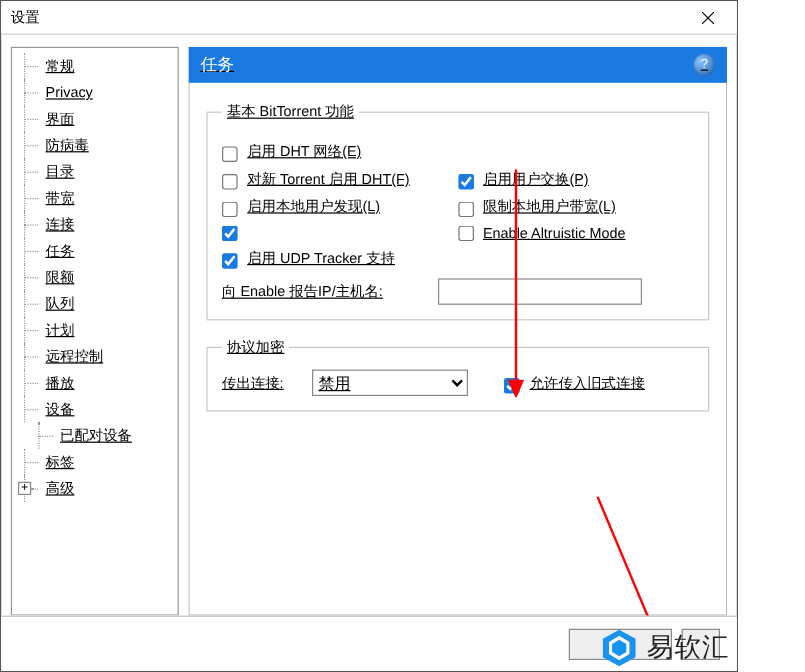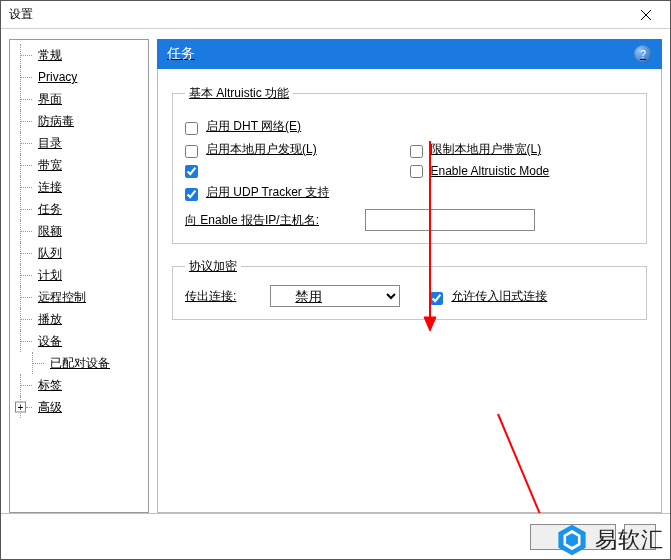--- a/index.html
+++ b/index.html
@@ -8,21 +8,21 @@
     font-family: "Microsoft YaHei", "Segoe UI", Tahoma, sans-serif;
     font-size: 12px;
     background: #fff;
     color: #000;
     width: 671px;
     height: 560px;
     overflow: hidden;
     position: relative;
   }
   .window {
-    width: 671px;
+    width: 615px;
     height: 560px;
     border: 1px solid #555;
     background: #fff;
     display: flex;
     flex-direction: column;
     position: relative;
   }
   .titlebar {
     height: 28px;
     background: #fff;
@@ -150,22 +150,21 @@
   .ip-row { display:flex; align-items:center; gap:8px; margin-top:8px;}
   .ip-row input[type=text]{
     border:1px solid #888; height:22px; width:170px; padding:0 4px;
     margin-left: 38px;
   }
   .enc-row { display:flex; align-items:center; gap:10px; }
   .enc-row select {
     width: 130px; height: 22px;
     border: 1px solid #888;
     background: #fff;
-    margin-left: 24px;
-    padding-left: 20px;
+    margin-left: 14px;
   }
   .enc-row .col2 { margin-left: 20px; }
   
   .arrow {
     position: absolute;
     pointer-events: none;
   }
   .arrow.a1 { left: 262px; top: 72px; }
   .arrow.a2 { left: 335px; top: 340px; }
   .arrow.a3 { left: 500px; top: 342px; }
@@ -241,31 +240,45 @@
       </div>
 
     <div class="panel">
       <div class="panel-header">
         <span>任务</span>
         <span class="help-icon">?</span>
       </div>
       <div class="panel-body">
 
         <fieldset>
-          <legend>基本 Altruistic 功能</legend>
+          <legend>基本 BitTorrent 功能</legend>
 
           <div class="grp-row">
             <div class="col">
               <label class="chk">
                 <input type="checkbox" style="">
                 <span>启用 DHT 网络(E)</span>
               </label>
             </div>
           </div>
 
+          <div class="grp-row">
+            <div class="col">
+              <label class="chk">
+                <input type="checkbox" style="">
+                <span class="underline">对新 Torrent 启用 DHT(F)</span>
+              </label>
+            </div>
+            <div class="col">
+              <label class="chk">
+                <input type="checkbox" checked="" style="">
+                <span>启用用户交换(P)</span>
+              </label>
+            </div>
+          </div>
 
           <div class="grp-row">
             <div class="col">
               <label class="chk">
                 <input type="checkbox" style="">
                 <span>启用本地用户发现(L)</span>
               </label>
             </div>
             <div class="col">
               <label class="chk">

